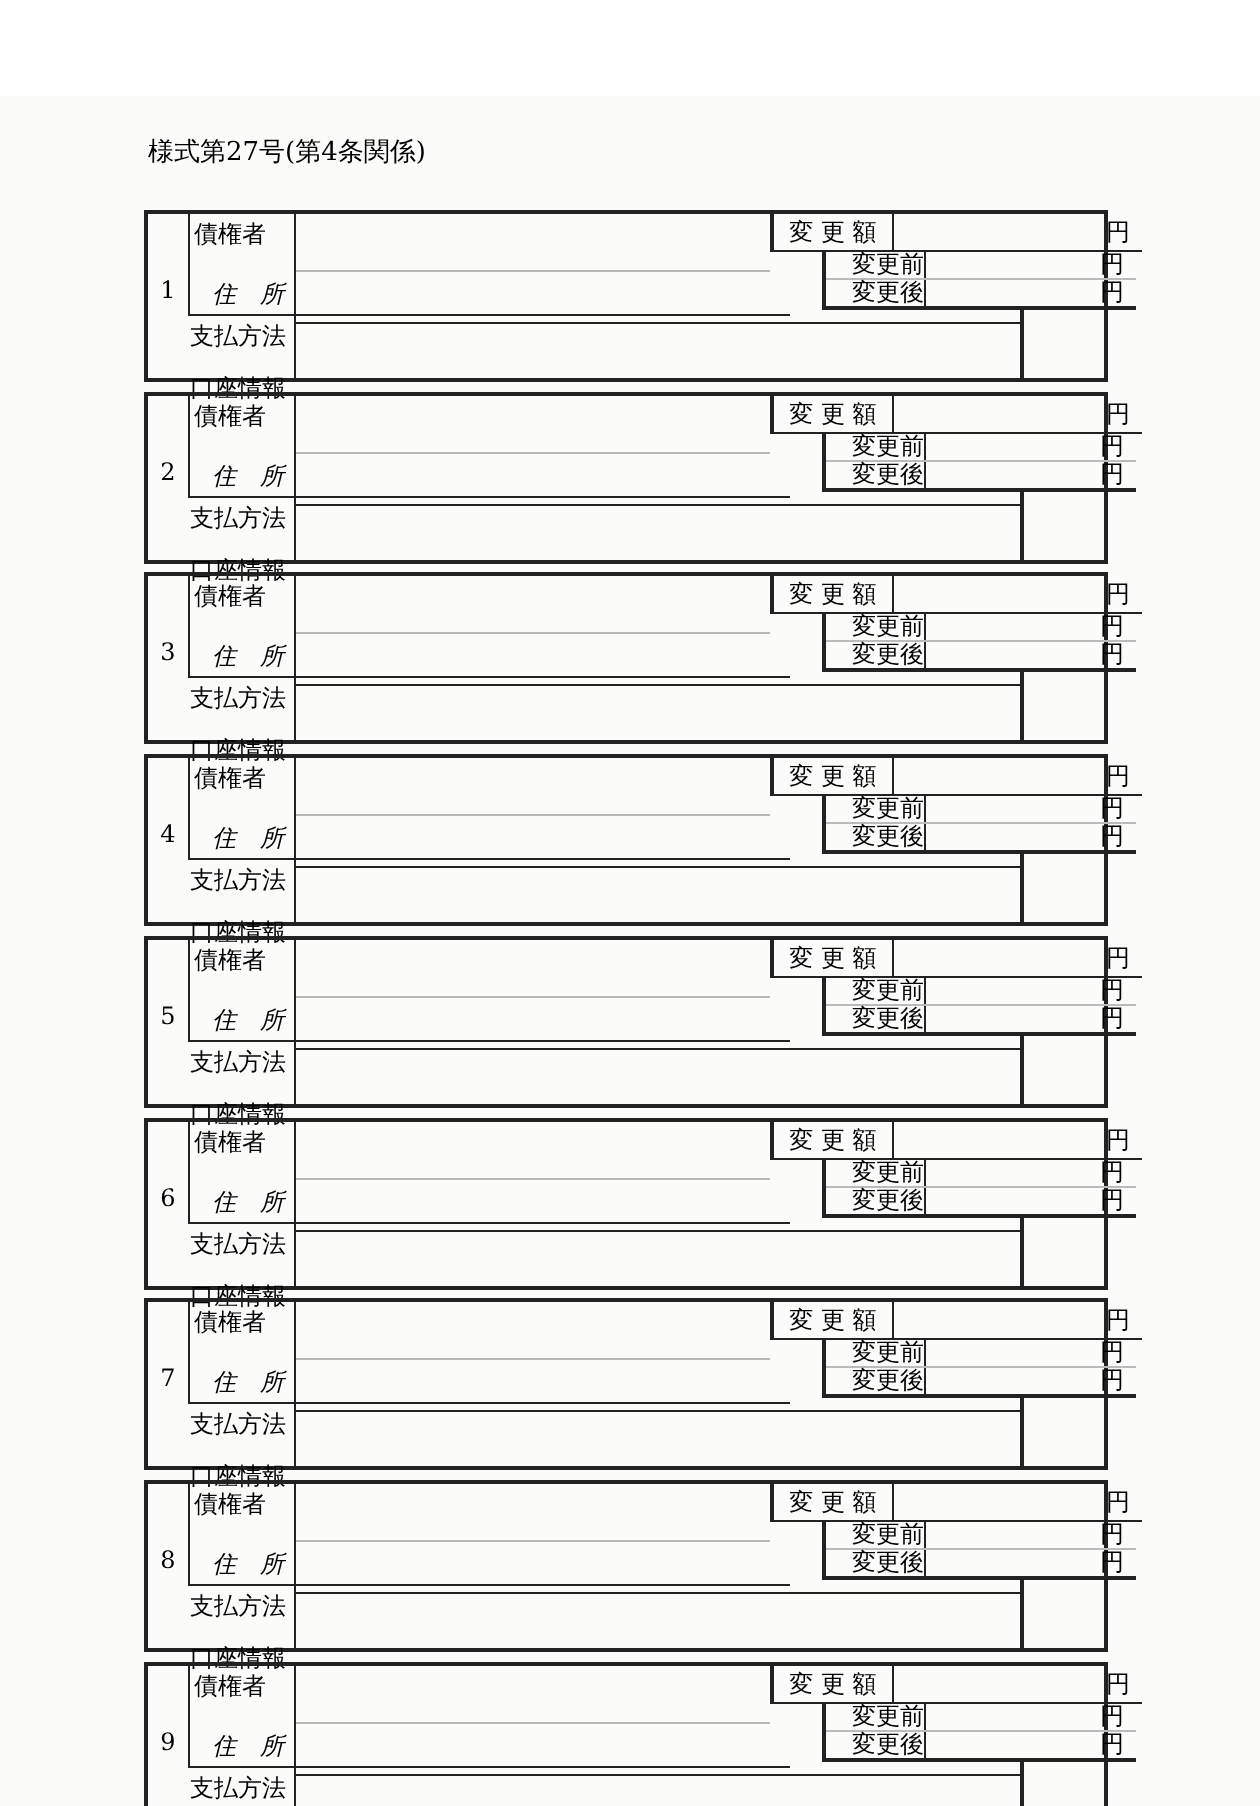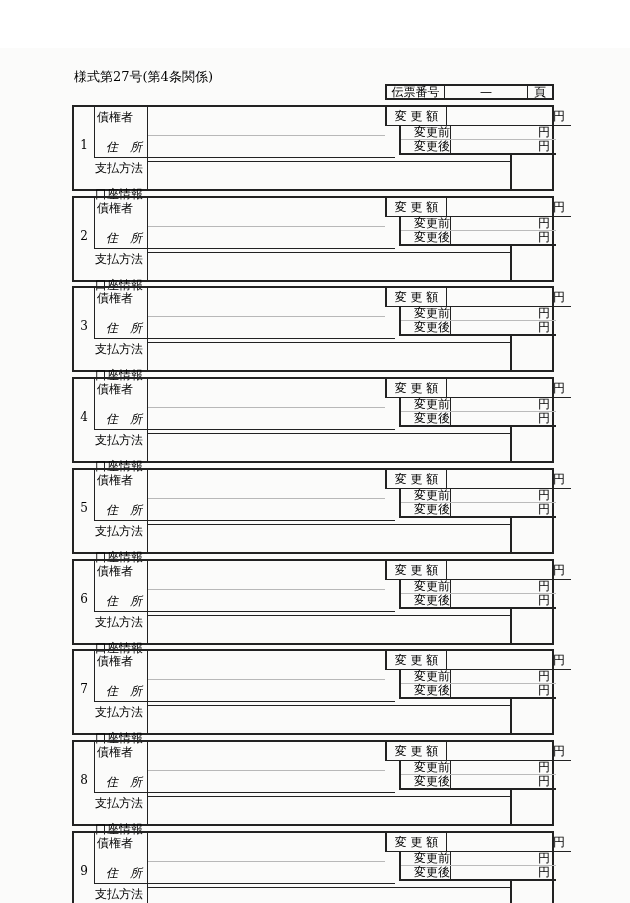--- a/index.html
+++ b/index.html
@@ -44,41 +44,36 @@
   .pay-field      { left:74px; top:55px; width:362px; height:27px; }
 
   .amt-row { position:absolute; left:311px; top:0; width:186px; height:19px;
              border-left:2px solid #222; border-bottom:1px solid #222;
              box-sizing:border-box; display:flex; font-size:12px; }
   .amt-label { width:60px; height:100%; border-right:1px solid #222; box-sizing:border-box;
                display:flex; align-items:center; justify-content:center; white-space:pre; }
   .yen-cell { flex:1; height:100%; box-sizing:border-box; display:flex;
               align-items:center; justify-content:flex-end; padding-right:6px; }
 
-  .ba-box { position:absolute; left:325px; top:19px; width:157px; height:29px;
+  .ba-box { position:absolute; left:337px; top:19px; width:157px; height:29px;
             border-left:2px solid #222; border-bottom:2px solid #222; box-sizing:border-box; font-size:12px; }
   .ba-row { display:flex; height:13px; }
   .ba-top { height:14px; border-bottom:1px solid #bbb; box-sizing:border-box; }
   .ba-label { width:50px; height:100%; border-right:1px solid #222; box-sizing:border-box;
               display:flex; align-items:center; justify-content:flex-end; white-space:pre; }
 
   .corner { position:absolute; left:436px; top:48px; width:42px; height:34px;
             border-left:2px solid #222; box-sizing:border-box; }
 </style>
 </head>
 <body>
 
 <div class="page">
   <div class="form-label">様式第27号(第4条関係)</div>
 
-  <div class="slip-box">
-    <div class="slip-label">伝票番号</div>
-    <div class="slip-value">—</div>
-    <div class="slip-page">頁</div>
-  </div>
 <div class="block" style="top: 57px;">
     <div class="num">1</div>
     <div class="vline v-num"></div>
     <div class="vline v-label"></div>
 
     <div class="lbl lbl-creditor">債権者</div>
     <div class="field creditor-field"></div>
     <div class="hline line-addr-top"></div>
     <div class="lbl lbl-address">住　所</div>
     <div class="field address-field"></div>

